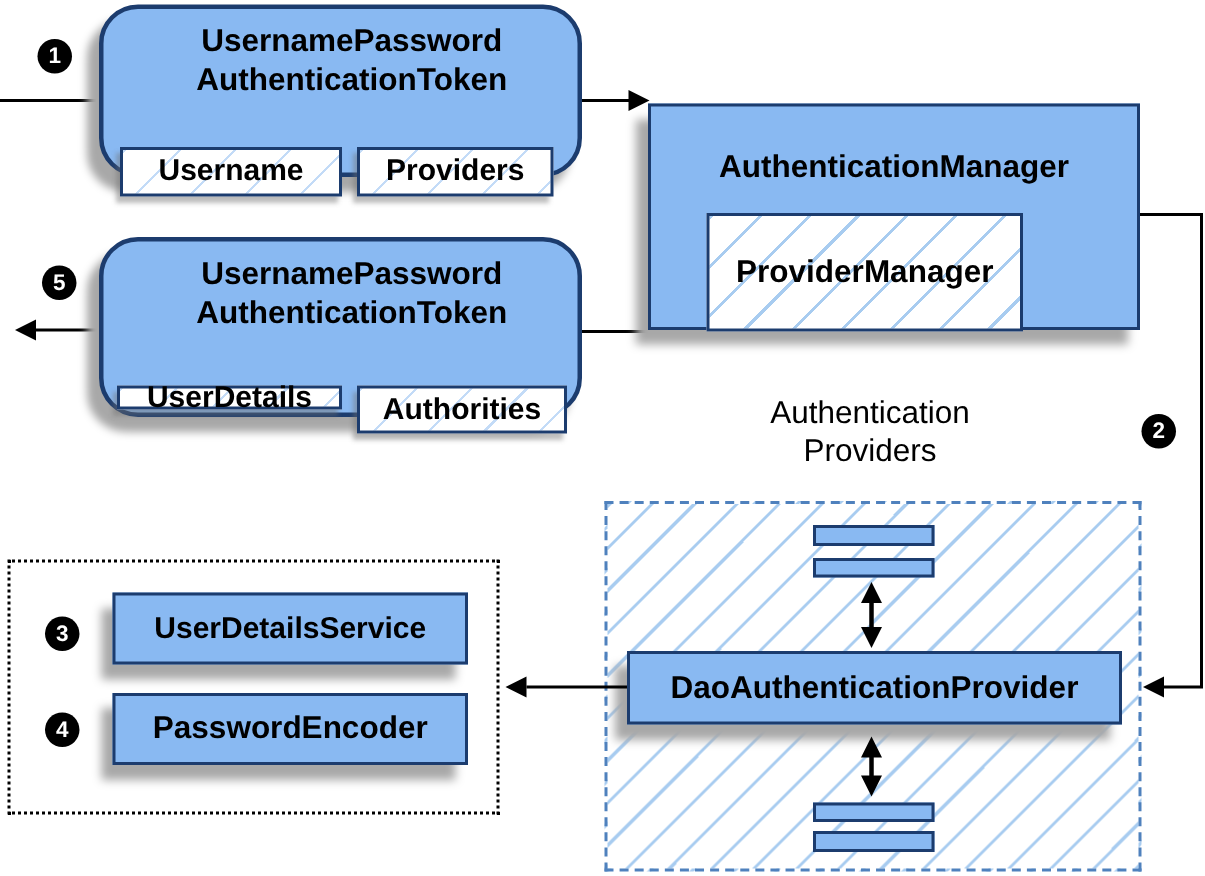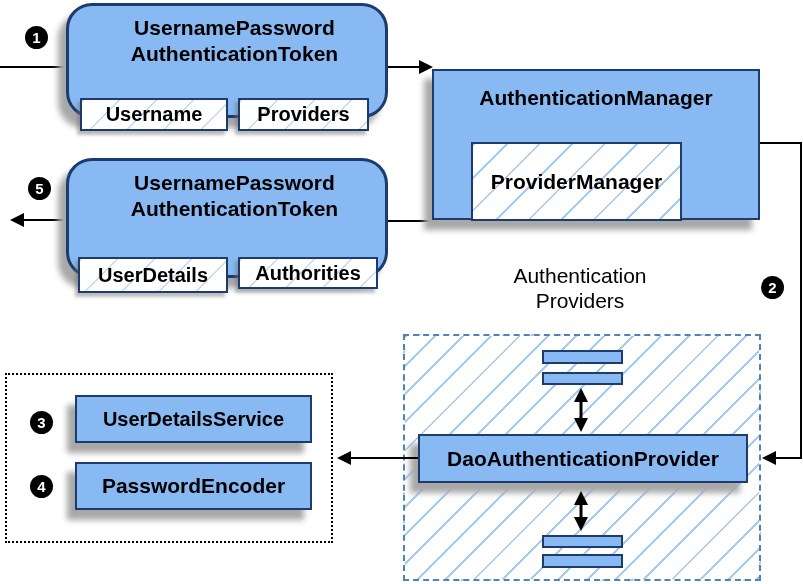--- a/index.html
+++ b/index.html
@@ -95,30 +95,30 @@
   <div class="node rounded shadowed z2" style="left:66px;top:3px;width:322px;height:115px">
     <div class="node-title token-title">
       <div>UsernamePassword</div>
       <div>AuthenticationToken</div>
     </div>
     <div class="field" style="left:11px;top:71px;width:148px;height:33px">Username</div>
     <div class="field" style="left:169px;top:71px;width:131px;height:33px">Providers</div>
   </div>
 
   <div class="node shadowed z2" style="left:432px;top:69px;width:328px;height:151px">
-    <div class="node-title" style="padding-top:14px">AuthenticationManager</div>
+    <div class="node-title" style="padding-top:28px">AuthenticationManager</div>
     <div class="inner-hatch" style="left:37px;top:71px;width:211px;height:79px">ProviderManager</div>
   </div>
 
   <div class="node rounded shadowed z2" style="left:66px;top:158px;width:322px;height:120px">
     <div class="node-title token-title">
       <div>UsernamePassword</div>
       <div>AuthenticationToken</div>
     </div>
-    <div class="field" style="left:9px;top:75px;width:150px;height:36px">UserDetails</div>
+    <div class="field" style="left:9px;top:75px;width:150px;height:16px">UserDetails</div>
     <div class="field" style="left:169px;top:75px;width:140px;height:32px">Authorities</div>
   </div>
 
   <div class="plain-label" style="left:460px;top:263px;width:240px">
     <div>Authentication</div>
     <div>Providers</div>
   </div>
 
   <div class="group-dashed z0" style="left:403px;top:334px;width:358px;height:247px">
     <div class="bar" style="left:137px;top:14px;width:81px;height:14px"></div>

